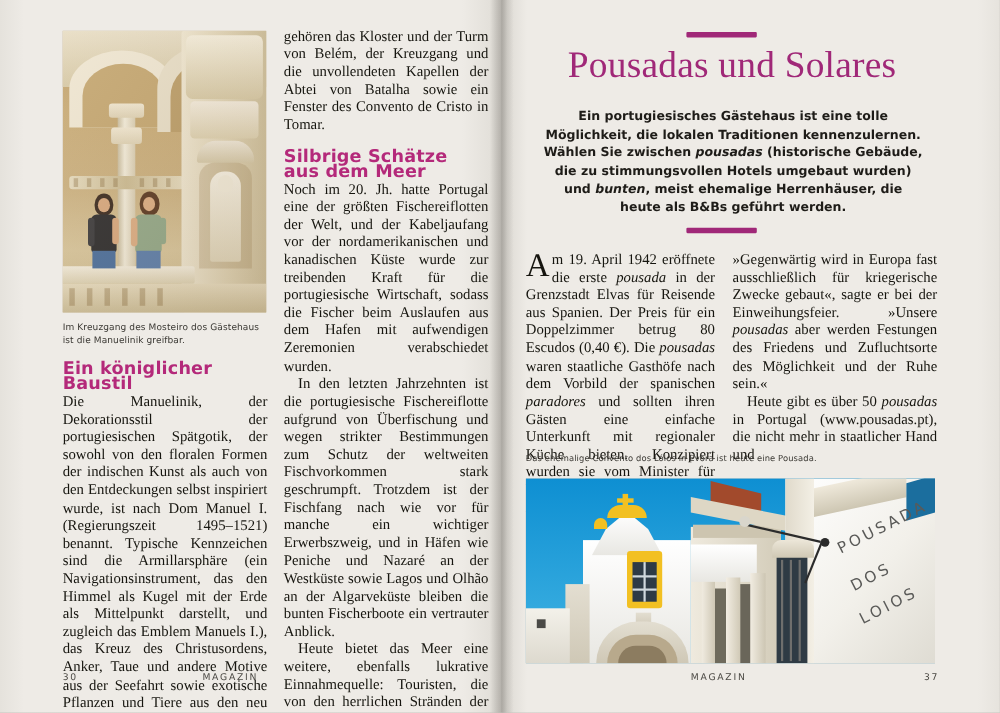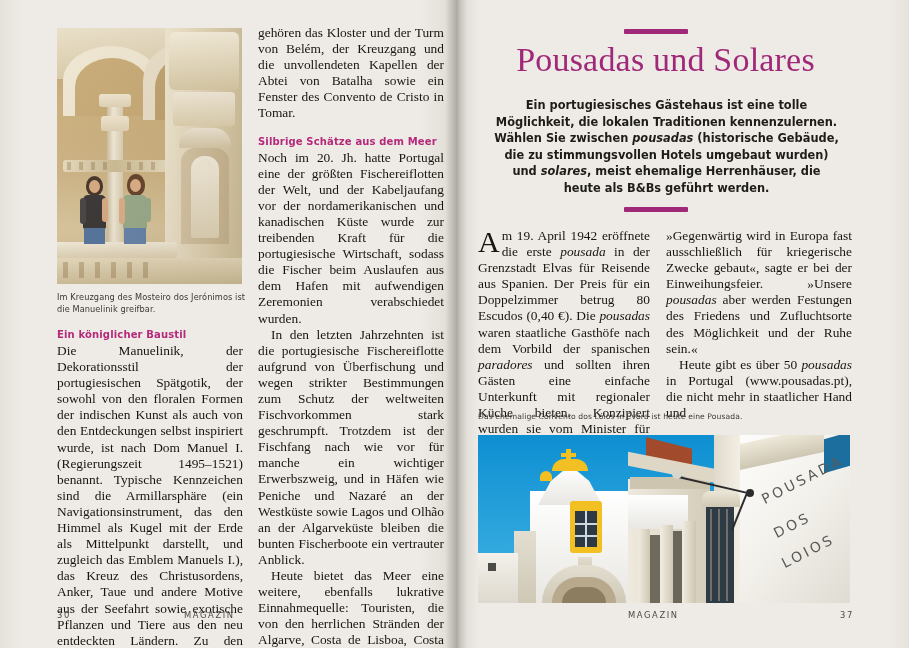--- a/index.html
+++ b/index.html
@@ -61,21 +61,21 @@
     line-height: 12.4px;
     color: #3a3833;
     letter-spacing: 0.1px;
   }
   .caption-left  { left: 57px; top: 291px; width: 190px; }
   .caption-right { left: 478px; top: 411px; width: 375px; font-size: 7.6px; }
 
   .subhead {
     font-family: "DejaVu Sans", sans-serif;
     font-weight: bold;
-    font-size: 10px;
+    font-size: 16px;
     color: #b4297a;
     letter-spacing: 0.15px;
     margin: 0 0 1px 0;
     line-height: 14px;
   }
 
   .bodytext {
     font-family: "Liberation Serif", serif;
     font-size: 13.4px;
     line-height: 16.1px;
@@ -266,21 +266,21 @@
           <div style="position:absolute;left:11px;top:5px;width:11px;height:13px;border-radius:50%;background:#dcae87;"></div>
           <div style="position:absolute;left:4px;top:21px;width:24px;height:34px;background:#93a98c;border-radius:5px 5px 2px 2px;"></div>
           <div style="position:absolute;left:0px;top:24px;width:6px;height:26px;background:#dcae87;border-radius:3px;"></div>
           <div style="position:absolute;left:26px;top:24px;width:6px;height:24px;background:#93a98c;border-radius:3px;"></div>
           <div style="position:absolute;left:5px;top:54px;width:22px;height:16px;background:#5d7fae;"></div>
         </div>
         <div class="cl-shadow" style="left:0;top:0;width:100%;height:100%;background:linear-gradient(to bottom right, rgba(255,240,200,0.10), rgba(110,80,35,0.14));"></div>
       </div>
     </div>
 
-    <div class="caption caption-left">Im Kreuzgang des Mosteiro dos Jerónimos ist die Manuelinik greifbar.</div>
+    <div class="caption caption-left">Im Kreuzgang des Mosteiro dos Gästehaus ist die Manuelinik greifbar.</div>
 
     <div class="col col-l1">
       <h3 class="subhead">Ein königlicher Baustil</h3>
       <p class="bodytext">Die Manuelinik, der Dekorationsstil der portugiesischen Spätgotik, der sowohl von den floralen Formen der indischen Kunst als auch von den Entdeckungen selbst inspiriert wurde, ist nach Dom Manuel I. (Regierungszeit 1495–1521) benannt. Typische Kennzeichen sind die Armillarsphäre (ein Navigationsinstrument, das den Himmel als Kugel mit der Erde als Mittelpunkt darstellt, und zugleich das Emblem Manuels I.), das Kreuz des Christusordens, Anker, Taue und andere Motive aus der Seefahrt sowie exotische Pflanzen und Tiere aus den neu entdeckten Ländern. Zu den schönsten manuelinischen Bauten</p>
     </div>
 
     <div class="col col-l2">
       <p class="bodytext">gehören das Kloster und der Turm von Belém, der Kreuzgang und die unvollendeten Kapellen der Abtei von Batalha sowie ein Fenster des Convento de Cristo in Tomar.</p>
       <h3 class="subhead" style="margin-top:13px;">Silbrige Schätze aus dem Meer</h3>
       <p class="bodytext">Noch im 20. Jh. hatte Portugal eine der größten Fischereiflotten der Welt, und der Kabeljaufang vor der nordamerikanischen und kanadischen Küste wurde zur treibenden Kraft für die portugiesische Wirtschaft, sodass die Fischer beim Auslaufen aus dem Hafen mit aufwendigen Zeremonien verabschiedet wurden.</p>
@@ -292,21 +292,21 @@
     <div class="folio folio-mag-l">MAGAZIN</div>
   </div>
 
   <div class="page page-right">
   </div>
 
   <div class="rule rule-top"></div>
   <div class="maintitle">Pousadas und Solares</div>
 
   <div class="standfirst">
-    <span>Ein portugiesisches Gästehaus ist eine tolle Möglichkeit, die lokalen Traditionen kennenzulernen. Wählen Sie zwischen </span><em>pousadas</em><span> (historische Gebäude, die zu stimmungsvollen Hotels umgebaut wurden) und </span><em>solares</em><span>, meist ehemalige Herrenhäuser, die heute als B&amp;Bs geführt werden.</span>
+    <span>Ein portugiesisches Gästehaus ist eine tolle Möglichkeit, die lokalen Traditionen kennenzulernen. Wählen Sie zwischen </span><em>pousadas</em><span> (historische Gebäude, die zu stimmungsvollen Hotels umgebaut wurden) und </span><em>bunten</em><span>, meist ehemalige Herrenhäuser, die heute als B&amp;Bs geführt werden.</span>
   </div>
 
   <div class="rule rule-mid"></div>
 
   <div class="col col-r1">
     <p class="dropcap-para"><span class="dropcap">A</span><span>m 19. April 1942 eröffnete die erste </span><em class="it">pousada</em><span> in der Grenzstadt Elvas für Reisende aus Spanien. Der Preis für ein Doppelzimmer betrug 80 Escudos (0,40 €). Die </span><em class="it">pousadas</em><span> waren staatliche Gasthöfe nach dem Vorbild der spanischen </span><em class="it">paradores</em><span> und sollten ihren Gästen eine einfache Unterkunft mit regionaler Küche bieten. Konzipiert wurden sie vom Minister für Volkskultur und Tourismus, António Ferro.</span></p>
   </div>
 
   <div class="col col-r2">
     <p class="bodytext"><span>»Gegenwärtig wird in Europa fast ausschließlich für kriegerische Zwecke gebaut«, sagte er bei der Einweihungsfeier. »Unsere </span><em class="it">pousadas</em><span> aber werden Festungen des Friedens und Zufluchtsorte des Möglichkeit und der Ruhe sein.«</span></p>

